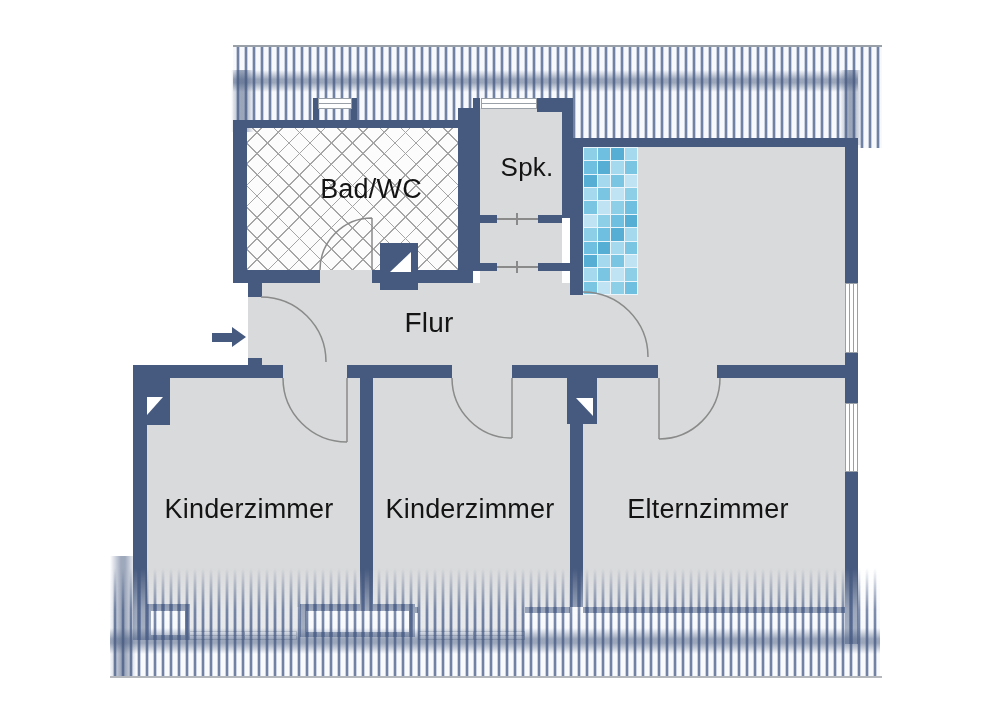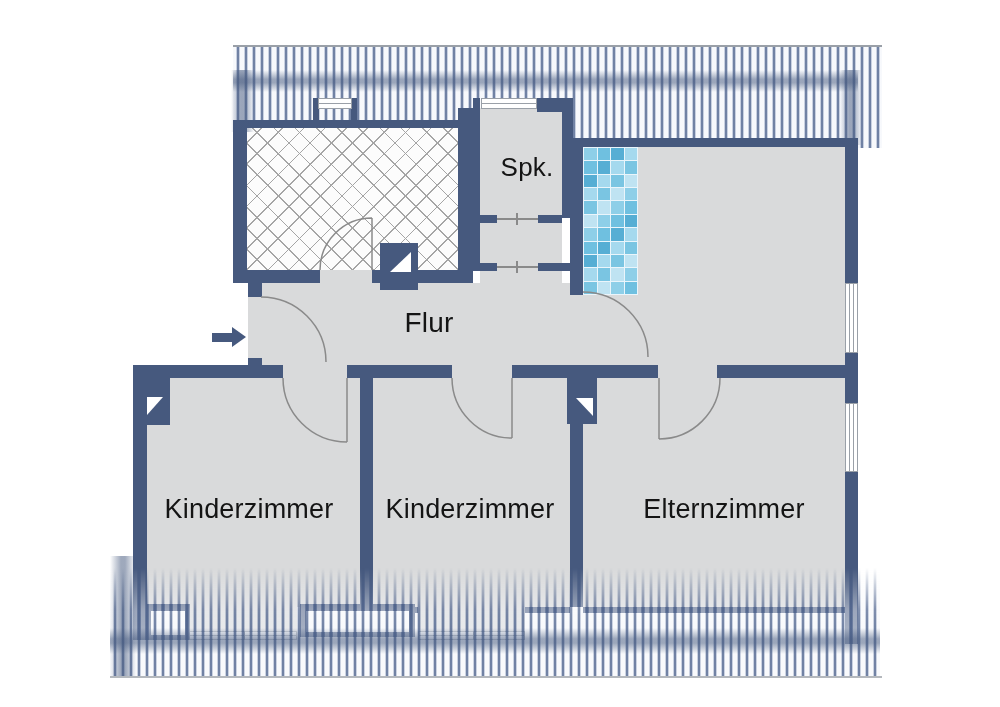--- a/index.html
+++ b/index.html
@@ -202,18 +202,19 @@
     <g fill="none" stroke="var(--arc)" stroke-width="1.5">
       <path d="M 261 297 A 65 65 0 0 1 326 362"></path>
       <path d="M 320 270 A 52 52 0 0 1 372 218 M 372 218 L 372 270"></path>
       <path d="M 583 292 A 65 65 0 0 1 648 357"></path>
       <path d="M 283 378 A 64 64 0 0 0 347 442 M 347 378 L 347 442"></path>
       <path d="M 452 378 A 60 60 0 0 0 512 438 M 512 378 L 512 438"></path>
       <path d="M 720 378 A 61 61 0 0 1 659 439 M 659 378 L 659 439"></path>
     </g>
   </svg>
 
+  <div class="lbl" style="left:371px;top:189px;">Bad/WC</div>
   <div class="lbl" style="left:527px;top:167px;font-size:26px;">Spk.</div>
   <div class="lbl" style="left:429px;top:323px;font-size:28px;">Flur</div>
   <div class="lbl" style="left:249px;top:509px;">Kinderzimmer</div>
   <div class="lbl" style="left:470px;top:509px;">Kinderzimmer</div>
-  <div class="lbl" style="left:708px;top:509px;margin-left:16px;">Elternzimmer</div>
+  <div class="lbl" style="left:708px;top:509px;">Elternzimmer</div>
 </div>
 
 </body></html>

